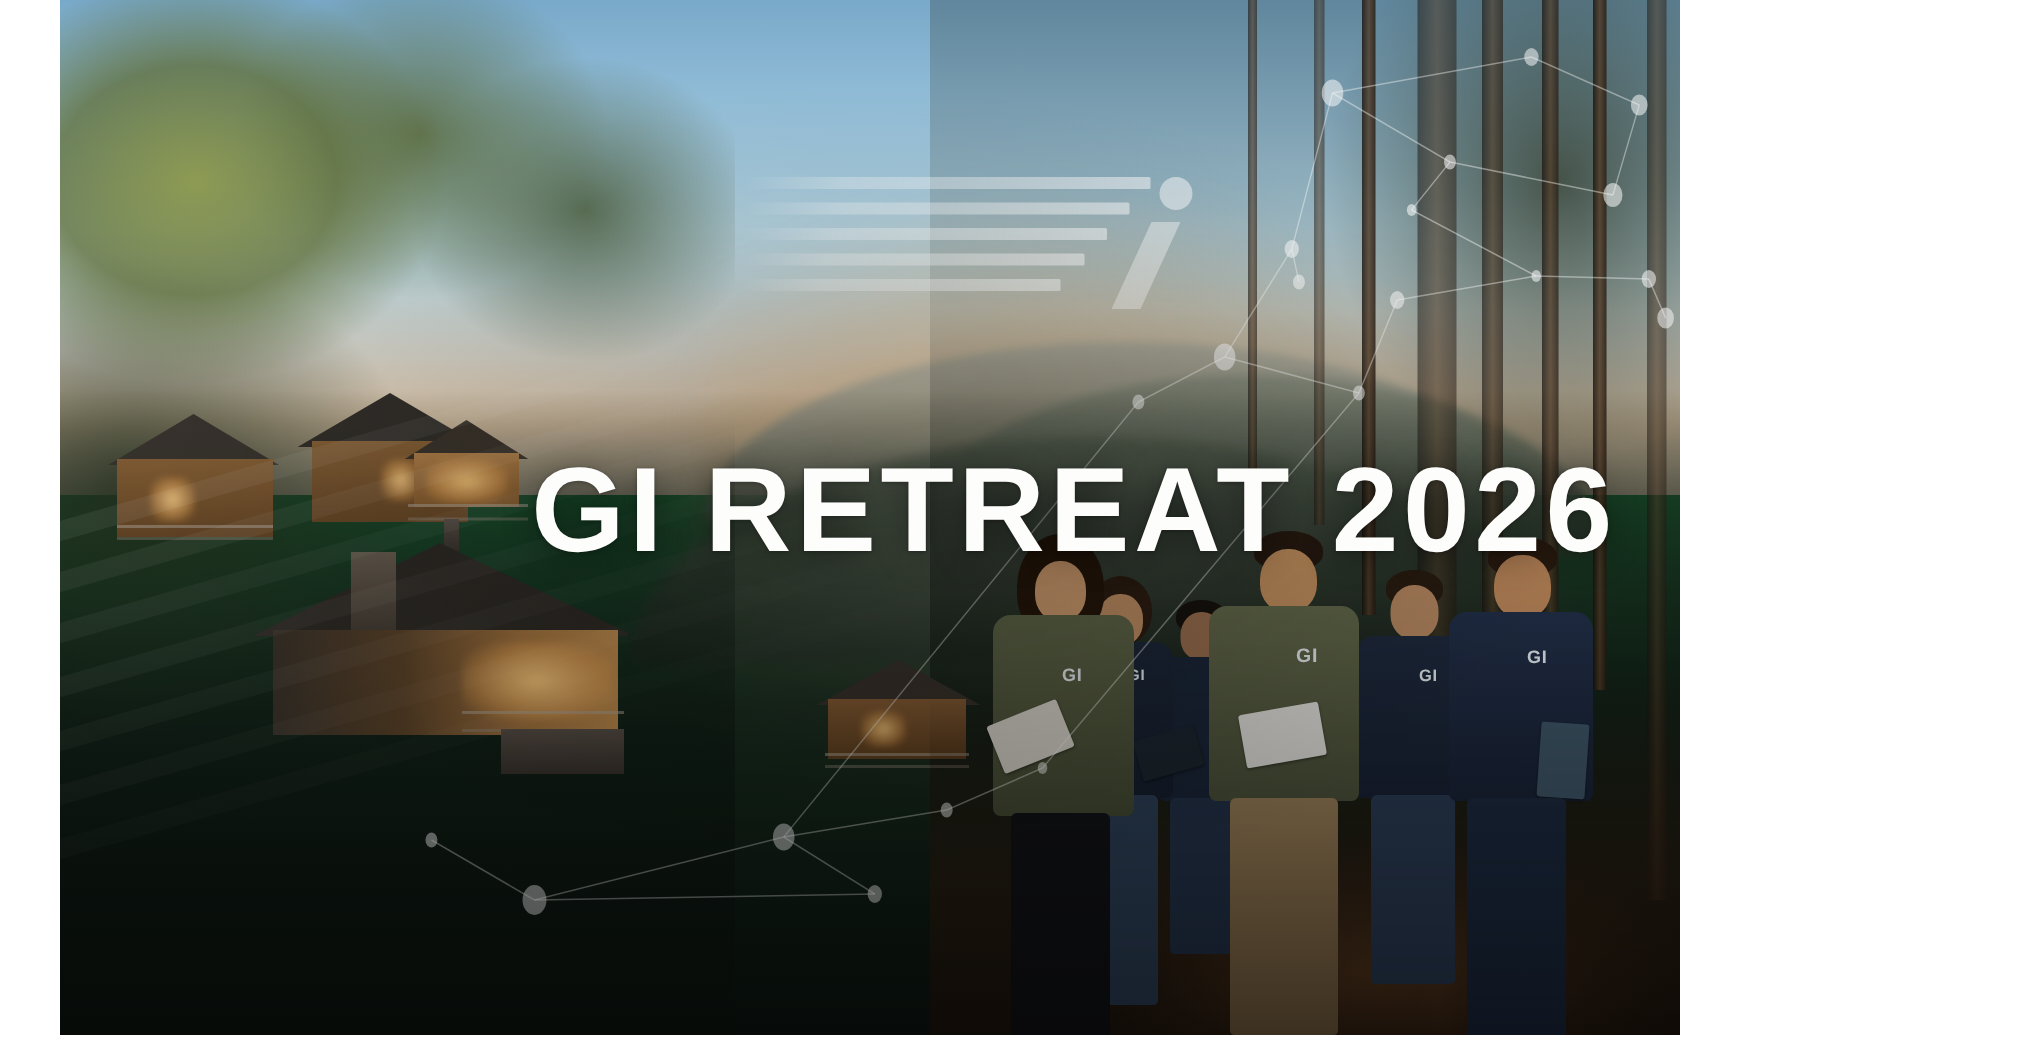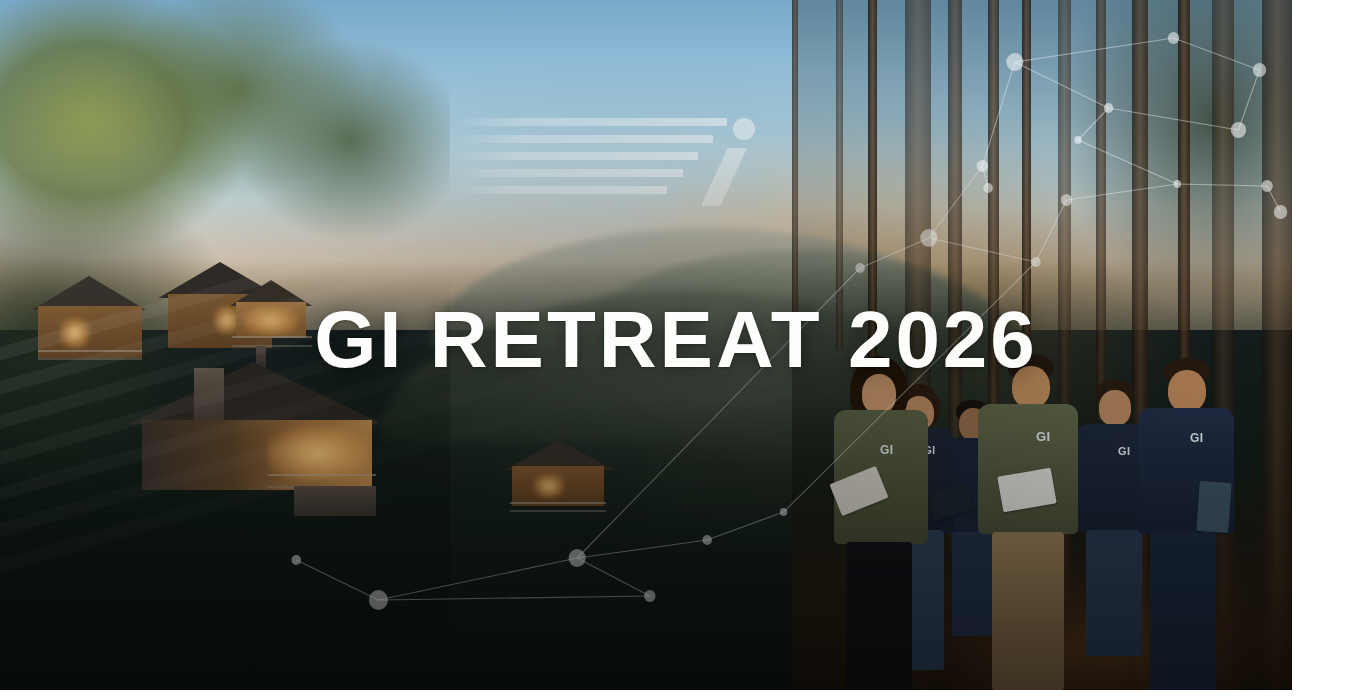--- a/index.html
+++ b/index.html
@@ -6,23 +6,24 @@
   html,body { background:#ffffff; }
   body {
     width:1352px; height:698px;
     font-family:"Liberation Sans", sans-serif;
     overflow:hidden;
   }
 
   
   .hero {
     position:relative;
-    width:1292px; height:690px;
+    width:1080px; height:690px;
     overflow:hidden;
-    background:#0f172a;
+    background:#15803d;
+    margin-left:40px;
   }
 
   
   .sky {
     position:absolute; left:0; top:0; width:100%; height:330px;
     background:linear-gradient(180deg,
       #7fb2d4 0%,
       #93c0dc 18%,
       #a9cddf 38%,
       #c2d8de 56%,

